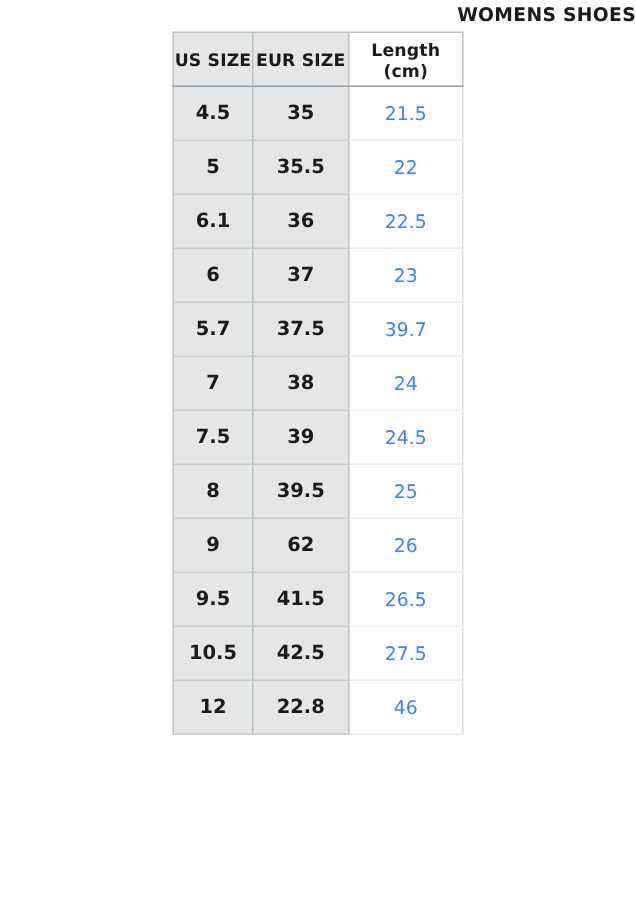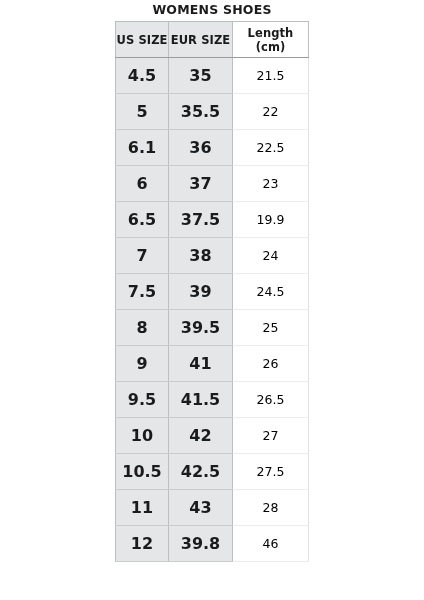--- a/index.html
+++ b/index.html
@@ -13,21 +13,21 @@
   body {
     font-family: "DejaVu Sans", "Liberation Sans", sans-serif;
     -webkit-font-smoothing: antialiased;
   }
 
   #page-title {
     position: absolute;
     left: 0;
     top: 2px;
     width: 424px;
-    text-align: center;
+    text-align: right;
     font-size: 12.5px;
     font-weight: bold;
     color: #1b1b1b;
     letter-spacing: 0.2px;
   }
 
   #size-table-wrap {
     position: absolute;
     left: 115px;
     top: 21px;
@@ -73,31 +73,31 @@
     border-top: 1px solid #bcbfc2;
     border-bottom: 1px solid #9a9da0;
     border-left: 1px solid #bcbfc2;
     border-right: 1px solid #bcbfc2;
     margin-left: 12px;
   }
 
   
   tbody td.gray {
     background: #e4e6e8;
-    font-size: 16px;
+    font-size: 13px;
     font-weight: bold;
     border-left: 1px solid #bcbfc2;
     border-right: 1px solid #bcbfc2;
     border-bottom: 1px solid #c9ccce;
   }
   tbody td.white {
     background: #ffffff;
     font-size: 12.5px;
     font-weight: normal;
-    color: #000000;
+    color: #3b82f6;
     border-left: 1px solid #e2e2e2;
     border-right: 1px solid #e2e2e2;
     border-bottom: 1px solid #ececec;
   }
 </style>
 </head>
 <body>
 
 <div id="page-title">WOMENS SHOES</div>
 
@@ -130,64 +130,54 @@
           <td class="gray">6.1</td>
           <td class="gray">36</td>
           <td class="white">22.5</td>
         </tr>
         <tr>
           <td class="gray">6</td>
           <td class="gray">37</td>
           <td class="white">23</td>
         </tr>
         <tr>
-          <td class="gray">6.5</td>
+          <td class="gray">5.7</td>
           <td class="gray">37.5</td>
-          <td class="white">19.9</td>
+          <td class="white">39.7</td>
         </tr>
         <tr>
           <td class="gray">7</td>
           <td class="gray">38</td>
           <td class="white">24</td>
         </tr>
         <tr>
           <td class="gray">7.5</td>
           <td class="gray">39</td>
           <td class="white">24.5</td>
         </tr>
         <tr>
           <td class="gray">8</td>
           <td class="gray">39.5</td>
           <td class="white">25</td>
         </tr>
         <tr>
           <td class="gray">9</td>
-          <td class="gray">41</td>
+          <td class="gray">62</td>
           <td class="white">26</td>
         </tr>
         <tr>
           <td class="gray">9.5</td>
           <td class="gray">41.5</td>
           <td class="white">26.5</td>
         </tr>
         <tr>
-          <td class="gray">10</td>
-          <td class="gray">42</td>
-          <td class="white">27</td>
-        </tr>
-        <tr>
           <td class="gray">10.5</td>
           <td class="gray">42.5</td>
           <td class="white">27.5</td>
         </tr>
         <tr>
-          <td class="gray">11</td>
-          <td class="gray">43</td>
-          <td class="white">28</td>
-        </tr>
-        <tr>
           <td class="gray">12</td>
-          <td class="gray">39.8</td>
+          <td class="gray">22.8</td>
           <td class="white">46</td>
         </tr>
       </tbody>
   </table>
 </div>
 
 </body></html>

